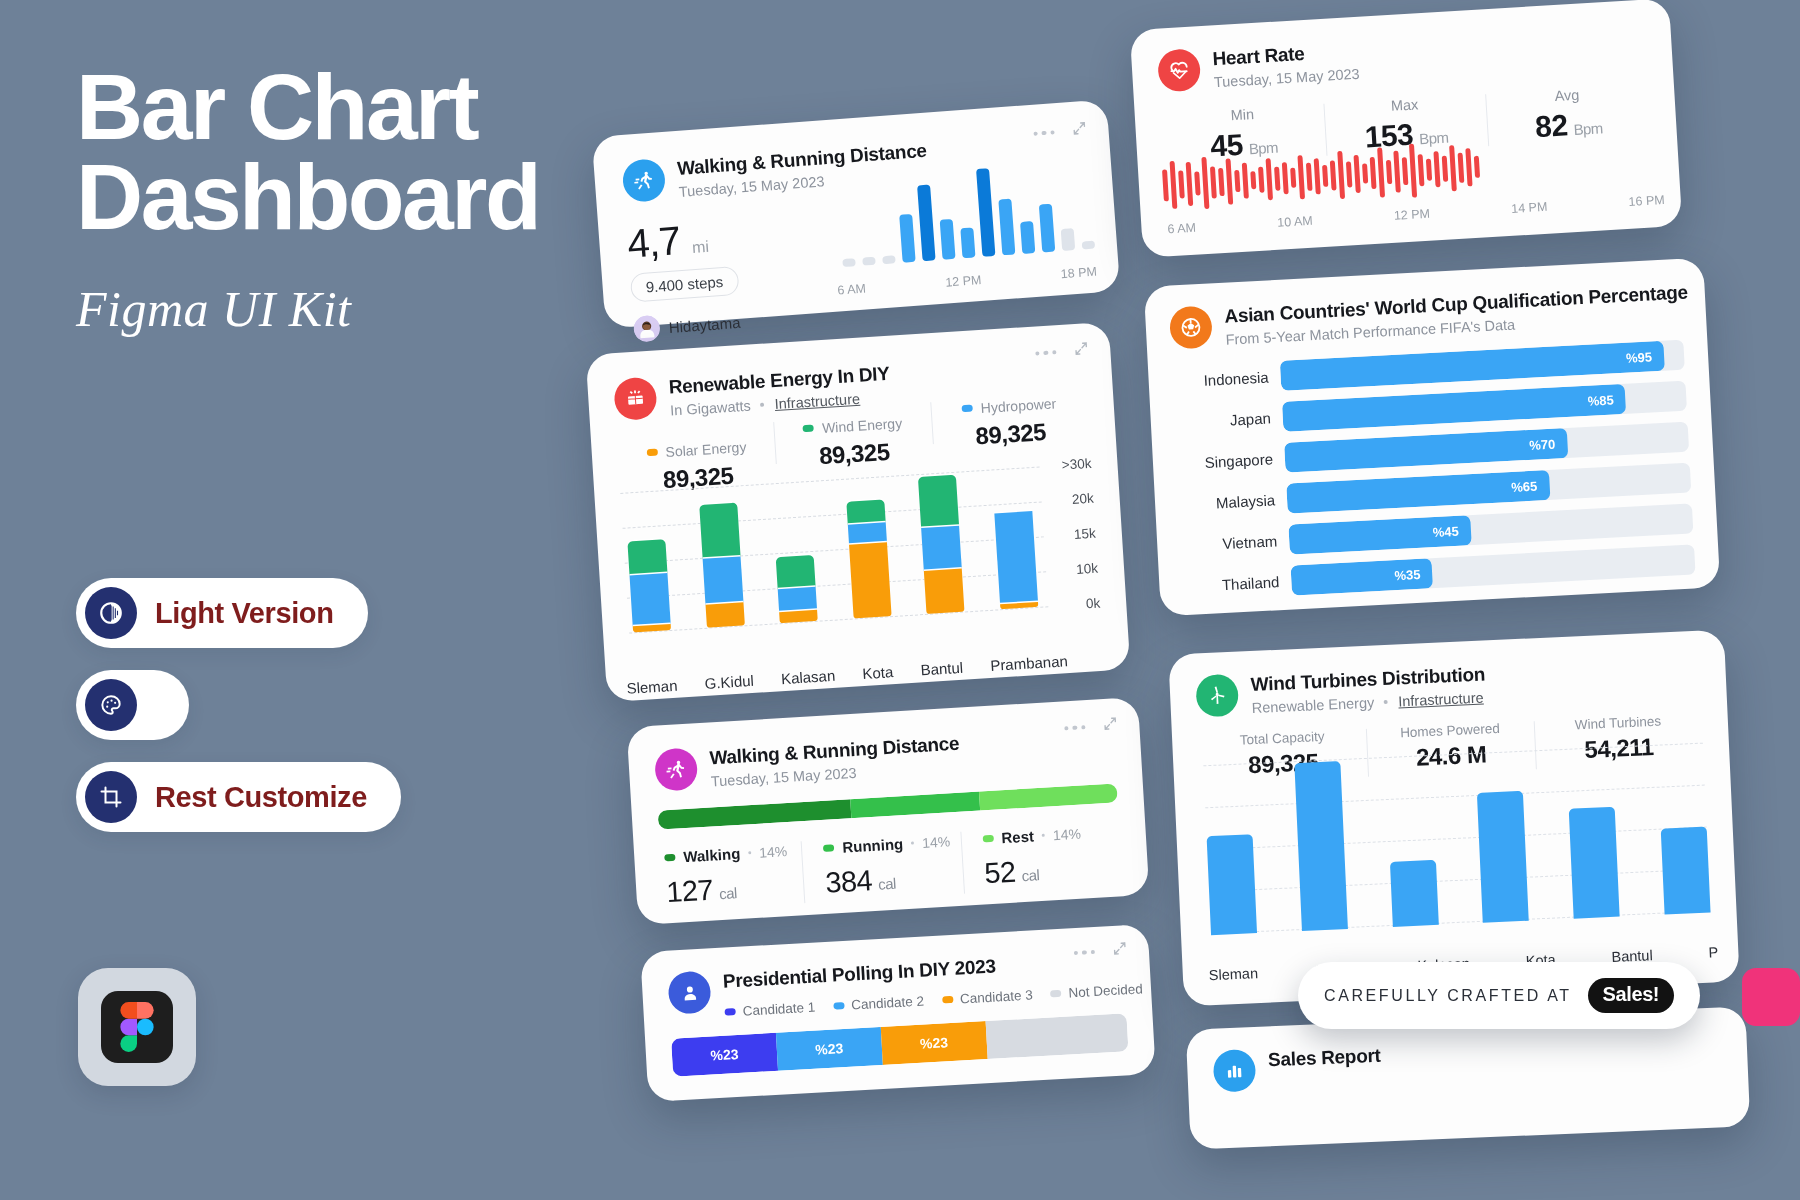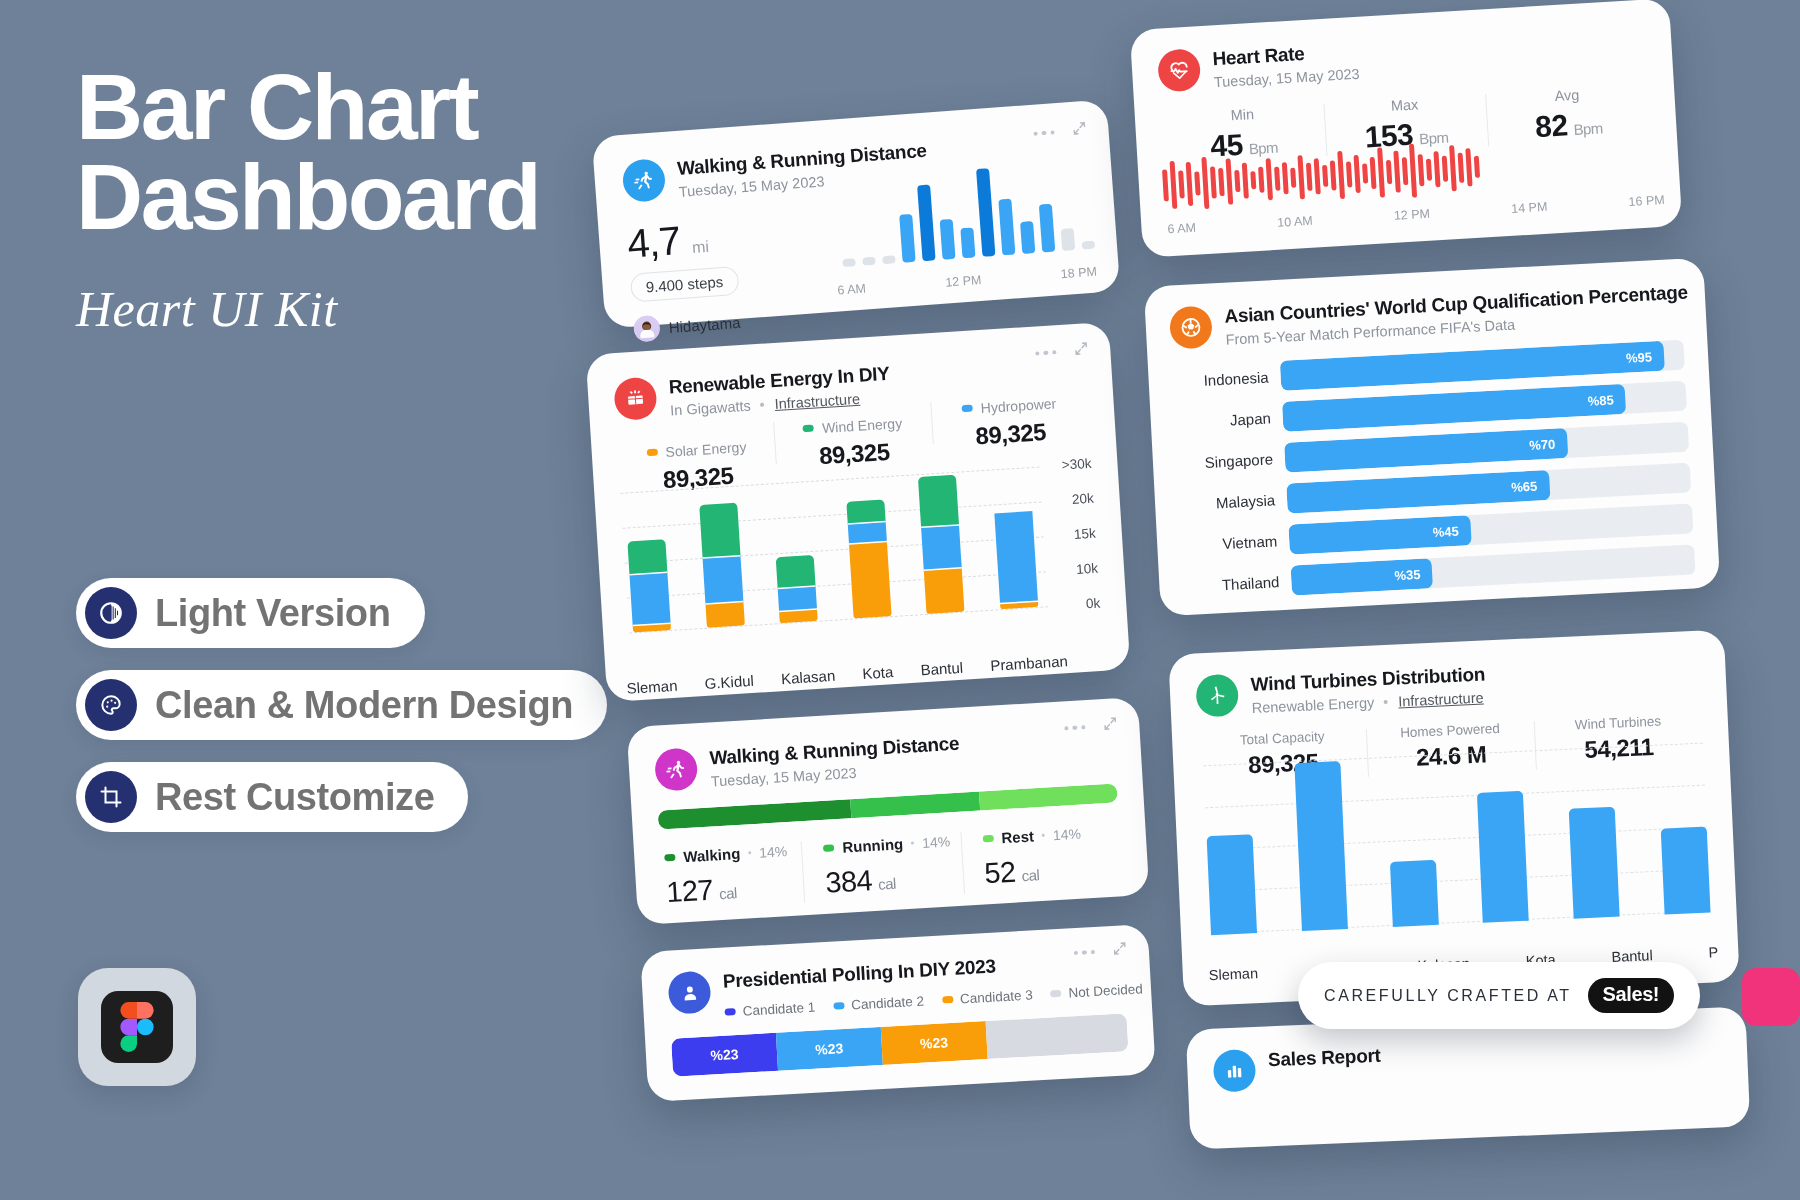--- a/index.html
+++ b/index.html
@@ -43,21 +43,21 @@
     box-shadow: 0 6px 18px rgba(30,45,70,.10);
   }
   .feature-row { display: block; }
   .feat-icon {
     width: 52px; height: 52px; border-radius: 50%;
     background: #243070;
     display: flex; align-items: center; justify-content: center;
     margin-right: 18px;
     flex: none;
   }
-  .feat-label { font-size: 38px; font-weight: 700; color: #737373; letter-spacing: -0.4px; white-space: nowrap; }
+  .feat-label { font-size: 29px; font-weight: 700; color: #7f1d1d; letter-spacing: -0.4px; white-space: nowrap; }
 
   .figma-badge {
     position: absolute; left: 78px; top: 968px;
     width: 118px; height: 118px; border-radius: 30px;
     background: #d2d8e0;
     display: flex; align-items: center; justify-content: center;
     box-shadow: 0 8px 24px rgba(20,30,50,.14);
   }
   .figma-inner {
     width: 72px; height: 72px; border-radius: 17px; background: #1e1e1e;
@@ -245,21 +245,21 @@
   }
 </style>
 </head>
 <body>
 
 <div class="stage">
 
   <div class="hero">
     <div class="hero-title">Bar Chart
 Dashboard</div>
-    <div class="hero-sub">Heart UI Kit</div>
+    <div class="hero-sub">Figma UI Kit</div>
   </div>
 
   <div class="features">
     <div class="feature-row">
       <div class="feature">
         <span class="feat-icon">
           <svg width="26" height="26" viewBox="0 0 24 24">
               <circle cx="12" cy="12" r="9" fill="none" stroke="#fff" stroke-width="2"></circle>
               <path d="M12 3a9 9 0 0 1 0 18z" fill="#fff"></path>
               <path d="M12 5v14" stroke="#243070" stroke-width="1.2"></path>
@@ -273,21 +273,20 @@
       <div class="feature">
         <span class="feat-icon">
           <svg width="26" height="26" viewBox="0 0 24 24" fill="none" stroke="#fff" stroke-width="1.8">
               <path d="M12 4a8 8 0 1 0 0 16c1 0 1.6-.7 1.6-1.5 0-.5-.2-.8-.5-1.1-.3-.3-.4-.6-.4-1 0-.8.7-1.4 1.5-1.4H16a4 4 0 0 0 4-4c0-3.9-3.6-7-8-7z"></path>
               <circle cx="9" cy="9.5" r="1" fill="#fff" stroke="none"></circle>
               <circle cx="12.5" cy="8" r="1" fill="#fff" stroke="none"></circle>
               <circle cx="15.8" cy="10" r="1" fill="#fff" stroke="none"></circle>
               <circle cx="8.5" cy="13.5" r="1" fill="#fff" stroke="none"></circle>
             </svg>
         </span>
-        <span class="feat-label">Clean &amp; Modern Design</span>
       </div>
     </div>
     <div class="feature-row">
       <div class="feature">
         <span class="feat-icon">
           <svg width="24" height="24" viewBox="0 0 24 24" fill="none" stroke="#fff" stroke-width="2" stroke-linecap="round">
               <path d="M6.5 2.5v15h15"></path>
               <path d="M2.5 6.5h15v15"></path>
             </svg>
         </span>

